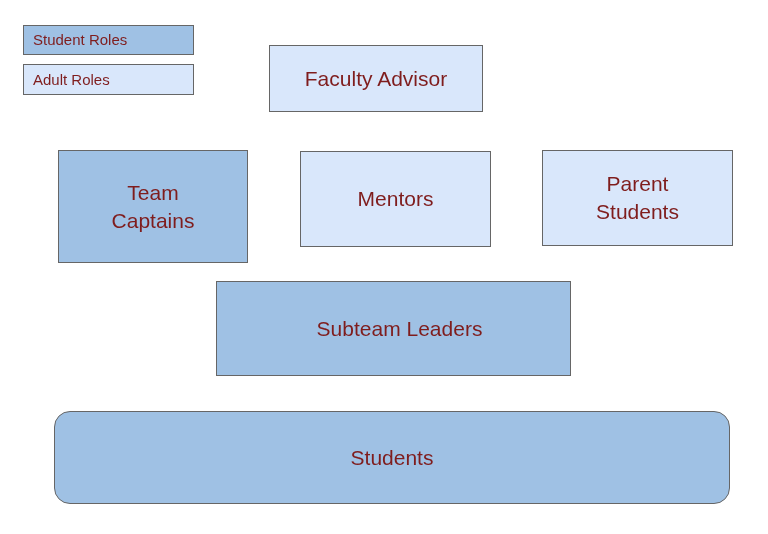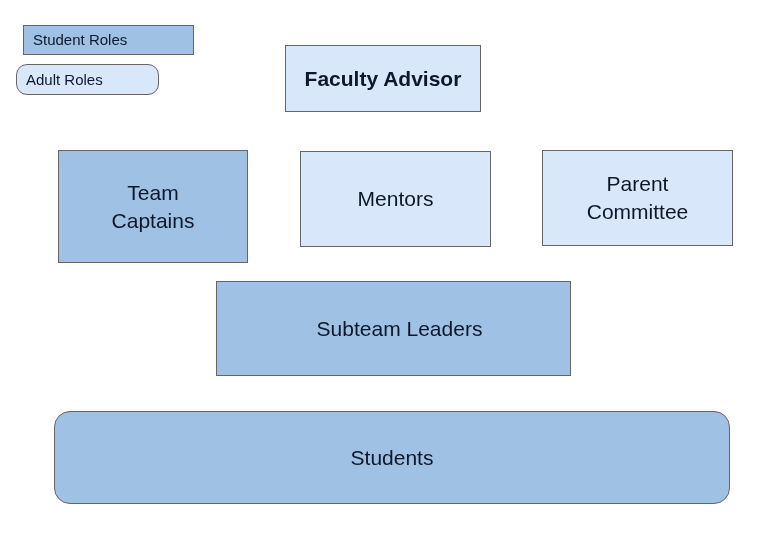--- a/index.html
+++ b/index.html
@@ -33,32 +33,32 @@
   .legend-box {
     justify-content: flex-start;
     font-size: 15px;
     padding-left: 9px;
     text-align: left;
   }
   
 
   
   .legend-student   { left: 23px;  top: 25px;  width: 171px; height: 30px; }
-  .legend-adult     { left: 16px;  top: 64px;  width: 143px; height: 31px; border-radius: 11px; }
-  .faculty-advisor  { left: 285px; top: 45px;  width: 196px; height: 67px; font-weight: bold; }
+  .legend-adult     { left: 23px;  top: 64px;  width: 171px; height: 31px; }
+  .faculty-advisor  { left: 269px; top: 45px;  width: 214px; height: 67px; }
   .team-captains    { left: 58px;  top: 150px; width: 190px; height: 113px; }
   .mentors          { left: 300px; top: 151px; width: 191px; height: 96px; text-align: right; }
   .parent-committee { left: 542px; top: 150px; width: 191px; height: 96px; }
   .subteam-leaders  { left: 216px; top: 281px; width: 355px; height: 95px; }
   .students         { left: 54px;  top: 411px; width: 676px; height: 93px; }
 </style>
 </head>
 <body>
 
-<div class="canvas" style="background: rgb(255, 255, 255); color: #0f172a;">
+<div class="canvas" style="background: rgb(255, 255, 255); color: #7f1d1d;">
 
   <div class="box legend-box legend-student" data-fill="student_fill" style="background: rgb(159, 193, 228); border-color: rgb(102, 102, 102);">
     <span class="label">Student Roles</span>
   </div>
 
   <div class="box legend-box legend-adult" data-fill="adult_fill" style="background: rgb(217, 231, 251); border-color: rgb(102, 102, 102);">
     <span class="label">Adult Roles</span>
   </div>
 
   <div class="box node faculty-advisor" data-fill="adult_fill" style="background: rgb(217, 231, 251); border-color: rgb(102, 102, 102);">
@@ -69,21 +69,21 @@
     <span class="label">Team
 Captains</span>
   </div>
 
   <div class="box node mentors" data-fill="adult_fill" style="background: rgb(217, 231, 251); border-color: rgb(102, 102, 102);">
     <span class="label">Mentors</span>
   </div>
 
   <div class="box node parent-committee" data-fill="adult_fill" style="background: rgb(217, 231, 251); border-color: rgb(102, 102, 102);">
     <span class="label">Parent
-Committee</span>
+Students</span>
   </div>
 
   <div class="box node subteam-leaders" data-fill="student_fill" style="background: rgb(159, 193, 228); border-color: rgb(102, 102, 102); padding-left: 12px;">
     <span class="label">Subteam Leaders</span>
   </div>
 
   <div class="box node students" data-fill="student_fill" style="background: rgb(159, 193, 228); border-color: rgb(102, 102, 102); border-radius: 16px;">
     <span class="label">Students</span>
   </div>
 

